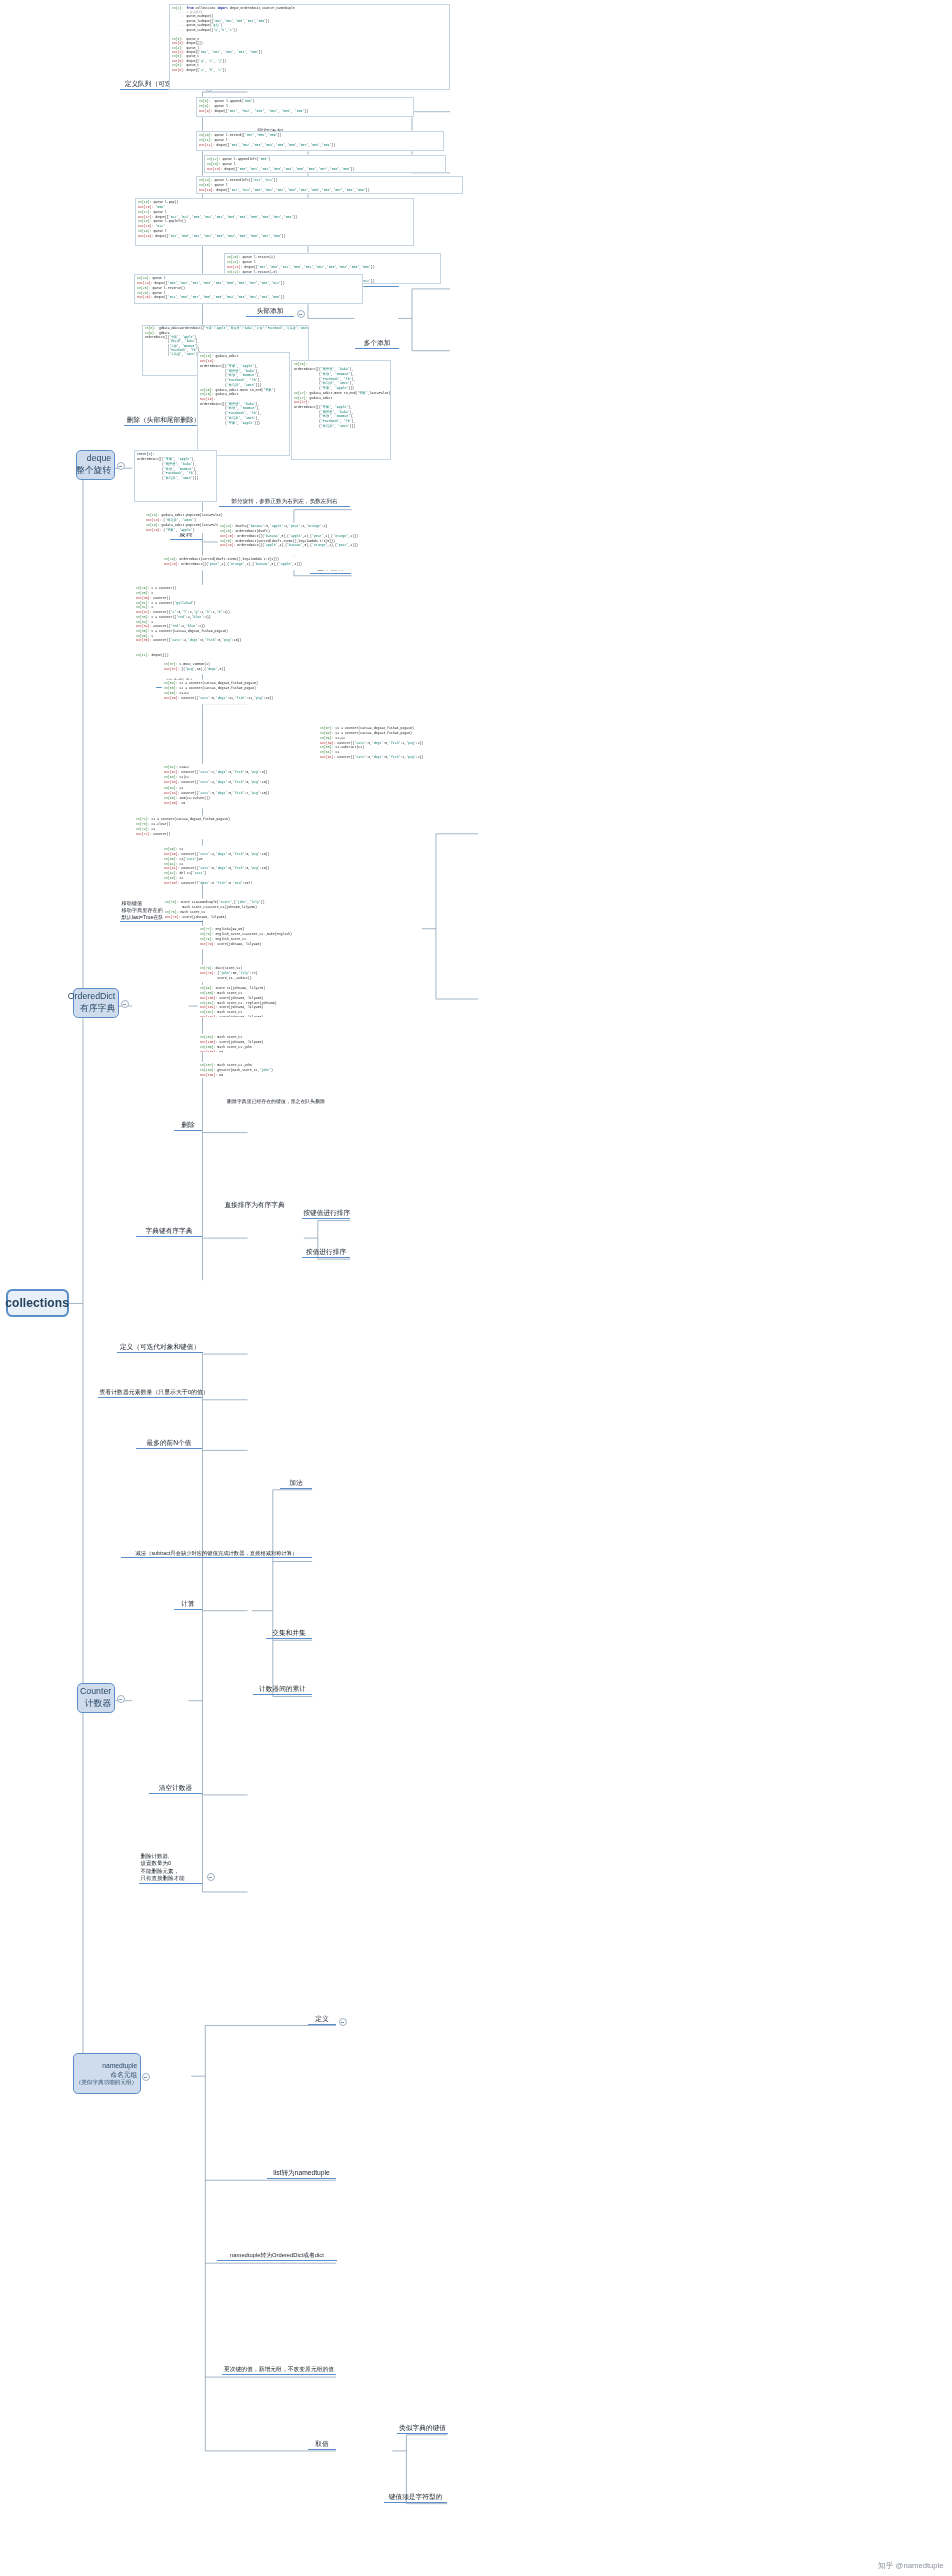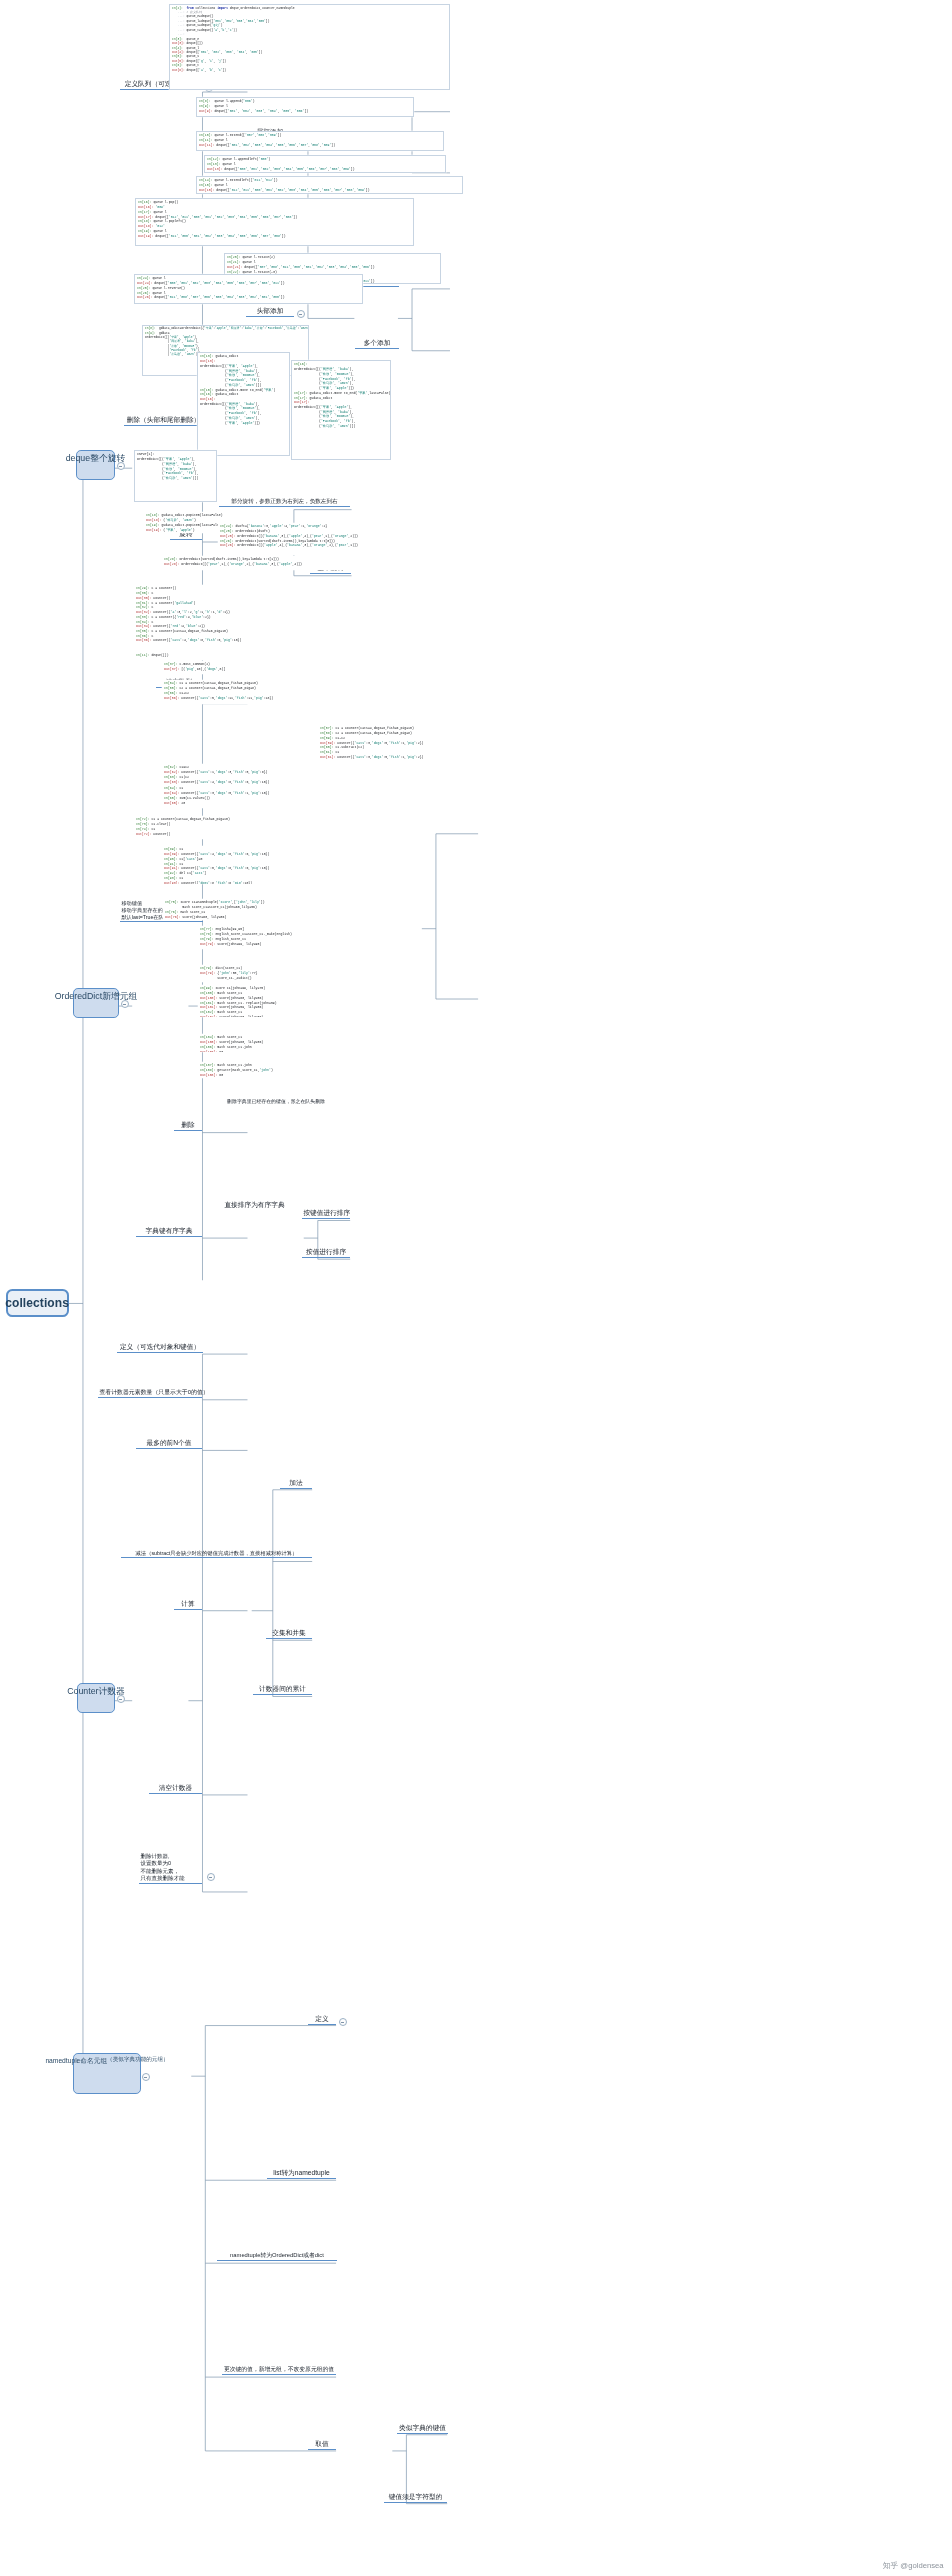--- a/index.html
+++ b/index.html
@@ -32,21 +32,21 @@
   
   .l1-node{
     position:absolute;
     box-sizing:border-box;
     background:#cedcee;
     border:1.1px solid #5b8fc9;
     border-radius:4.9px;
     color:#2b4a66;
     font-size:8.8px;
     line-height:1.35;
-    display:flex;flex-direction:row;align-items:flex-start;justify-content:center;
+    display:flex;flex-direction:column;align-items:flex-end;justify-content:center;
     text-align:center;
     padding:2.1px 2.8px;
   }
   .l1-node .ln{display:block;white-space:nowrap;}
   
   .lbl{
     position:absolute;
     box-sizing:border-box;
     font-size:6.7px;
     line-height:1.25;
@@ -198,21 +198,21 @@
   </div>
 
   <div class="l1-node" style="left:76px;top:450px;width:39px;height:29.5px;">
     <span class="ln">deque</span>
     <span class="ln">整个旋转</span>
   </div>
   <div class="collapse" style="left:117px;top:462px;"></div>
 
   <div class="l1-node" style="left:73px;top:988px;width:46px;height:29.5px;">
     <span class="ln">OrderedDict</span>
-    <span class="ln">新增元组</span>
+    <span class="ln">有序字典</span>
   </div>
   <div class="collapse" style="left:121px;top:1000px;"></div>
 
   <div class="l1-node" style="left:77px;top:1683px;width:38px;height:29.5px;">
     <span class="ln">Counter</span>
     <span class="ln">计数器</span>
   </div>
   <div class="collapse" style="left:117px;top:1695px;"></div>
 
   <div class="l1-node" style="left:73px;top:2053px;width:68px;height:41px;font-size:6.7px;">
@@ -338,15 +338,15 @@
   <div class="code" style="left:198px;top:926px;width:128px;height:22.5px;border:none;"><div class="cl"><span class="pr">In[77]:</span> english=[99,95]</div><div class="cl"><span class="pr">In[78]:</span> english_score_c1=score_c1._make(english)</div><div class="cl"><span class="pr">In[79]:</span> english_score_c1</div><div class="cl"><span class="po">Out[79]:</span> score(john=99, lily=95)</div></div>
 
   <div class="code" style="left:198px;top:965px;width:127px;height:17px;border:none;"><div class="cl"><span class="pr">In[79]:</span> dict(score_c1)</div><div class="cl"><span class="po">Out[79]:</span> {<span class="st">'john'</span>:55,<span class="st">'lily'</span>:77}</div><div class="cl">         score_c1._asdict()</div></div>
 
   <div class="code" style="left:198px;top:985px;width:131px;height:32px;border:none;"><div class="cl"><span class="pr">In[99]:</span> score_c1(john=99, lily=75)</div><div class="cl"><span class="pr">In[100]:</span> math_score_c1</div><div class="cl"><span class="po">Out[100]:</span> score(john=60, lily=56)</div><div class="cl"><span class="pr">In[101]:</span> math_score_c1._replace(john=59)</div><div class="cl"><span class="po">Out[101]:</span> score(john=59, lily=56)</div><div class="cl"><span class="pr">In[102]:</span> math_score_c1</div><div class="cl"><span class="po">Out[102]:</span> score(john=60, lily=56)</div></div>
 
   <div class="code" style="left:198px;top:1034px;width:131px;height:18.3px;border:none;"><div class="cl"><span class="pr">In[104]:</span> math_score_c1</div><div class="cl"><span class="po">Out[105]:</span> score(john=60, lily=56)</div><div class="cl"><span class="pr">In[106]:</span> math_score_c1.john</div><div class="cl"><span class="po">Out[106]:</span> 60</div></div>
 
   <div class="code" style="left:198px;top:1062px;width:131px;height:15.5px;border:none;"><div class="cl"><span class="pr">In[107]:</span> math_score_c1.john</div><div class="cl"><span class="pr">In[108]:</span> getattr(math_score_c1,<span class="st">'john'</span>)</div><div class="cl"><span class="po">Out[108]:</span> 60</div></div>
 
-  <div class="watermark">知乎 @goldensea</div>
+  <div class="watermark">知乎 @namedtuple</div>
 </div>
 
 
 </body></html>

